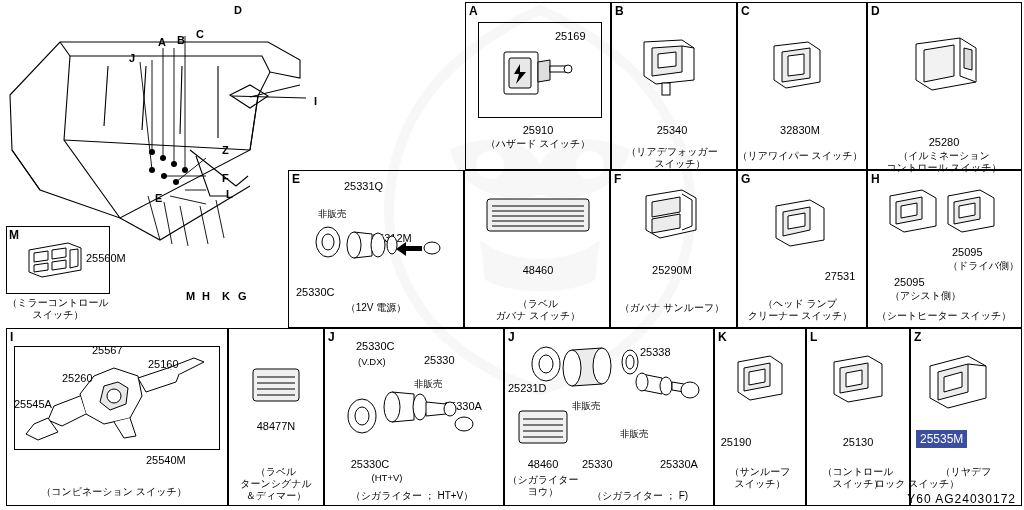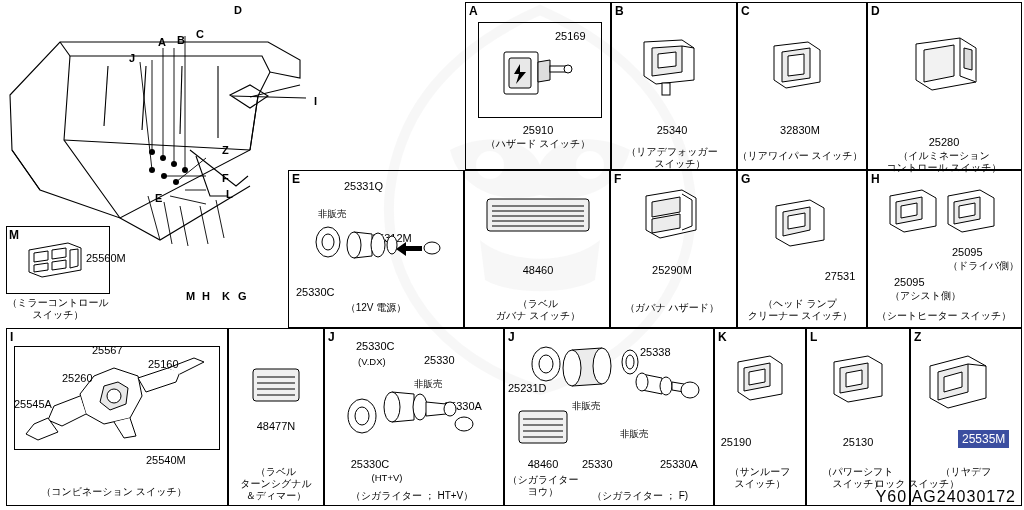--- a/index.html
+++ b/index.html
@@ -49,21 +49,21 @@
     color:#fff;
     font-size:12px;
     padding:2px 4px;
     letter-spacing:0;
   }
   svg{display:block;}
   .dash{position:absolute;left:0;top:0;}
   .bottomcode{
     position:absolute;
     right:8px;bottom:4px;
-    font-size:16px;
+    font-size:12px;
     letter-spacing:1px;
   }
 </style>
 </head>
 <body>
 
 <div id="sheet">
 
   <div class="wm">
     <svg width="420" height="420" viewBox="0 0 420 420">
@@ -269,21 +269,21 @@
     <svg width="70" height="62" viewBox="0 0 70 62">
       <g fill="#fff" stroke="#000" stroke-width="1">
         <path d="M6 8 L42 2 L56 10 L56 42 L20 50 L6 42 Z"></path>
         <path d="M12 14 L40 9 L40 24 L12 29 Z" fill="#ececec"></path>
         <path d="M12 31 L40 26 L40 40 L12 45 Z" fill="#ececec"></path>
         <path d="M42 6 L52 12 L52 38 L42 42"></path>
       </g>
     </svg>
   </div>
   <div class="lbl center" style="left:672px;top:264px">25290M</div>
-  <div class="lbl jp center" style="left:672px;top:302px">（ガバナ  ハザード）</div>
+  <div class="lbl jp center" style="left:672px;top:302px">（ガバナ  サンルーフ）</div>
 
   <div class="cell" style="left:737px;top:170px;width:130px;height:158px"></div>
   <div class="celltag" style="left:741px;top:173px">G</div>
   <div style="position:absolute;left:770px;top:196px">
     <svg width="62" height="62" viewBox="0 0 62 62">
       <g fill="#fff" stroke="#000" stroke-width="1">
         <path d="M6 10 L40 4 L54 12 L54 44 L20 50 L6 42 Z"></path>
         <path d="M13 16 L40 11 L40 34 L13 40 Z" fill="#ececec"></path>
         <path d="M18 20 L35 17 L35 30 L18 33 Z" fill="#fff"></path>
       </g>
@@ -447,33 +447,33 @@
   <div style="position:absolute;left:828px;top:352px">
     <svg width="62" height="62" viewBox="0 0 62 62">
       <g fill="#fff" stroke="#000" stroke-width="1">
         <path d="M6 10 L40 4 L54 12 L54 44 L20 50 L6 42 Z"></path>
         <path d="M12 16 L40 11 L40 36 L12 41 Z" fill="#ececec"></path>
         <path d="M18 21 L34 18 L34 32 L18 35 Z" fill="#fff"></path>
       </g>
     </svg>
   </div>
   <div class="lbl center" style="left:858px;top:436px">25130</div>
-  <div class="lbl jp center" style="left:858px;top:466px">（パワーシフト</div>
+  <div class="lbl jp center" style="left:858px;top:466px">（コントロール</div>
   <div class="lbl jp center" style="left:858px;top:478px">スイッチ）</div>
 
   <div class="cell" style="left:910px;top:328px;width:112px;height:178px"></div>
   <div class="celltag" style="left:914px;top:331px">Z</div>
   <div style="position:absolute;left:924px;top:352px">
     <svg width="80" height="68" viewBox="0 0 80 68">
       <g fill="#fff" stroke="#000" stroke-width="1">
         <path d="M6 14 L44 4 L62 14 L62 46 L24 56 L6 46 Z"></path>
         <path d="M14 20 L44 12 L44 40 L14 48 Z" fill="#ececec"></path>
         <path d="M20 25 L38 20 L38 35 L20 40 Z" fill="#fff"></path>
         <path d="M44 12 L62 14"></path>
       </g>
     </svg>
   </div>
-  <div class="hl" style="left:958px;top:430px">25535M</div>
+  <div class="hl" style="left:916px;top:430px">25535M</div>
   <div class="lbl jp center" style="left:966px;top:466px">（リヤデフ</div>
   <div class="lbl jp center" style="left:917px;top:478px">ロック  スイッチ）</div>
 
   <div class="bottomcode">Y60   AG24030172</div>
 </div>
 
 </body></html>

